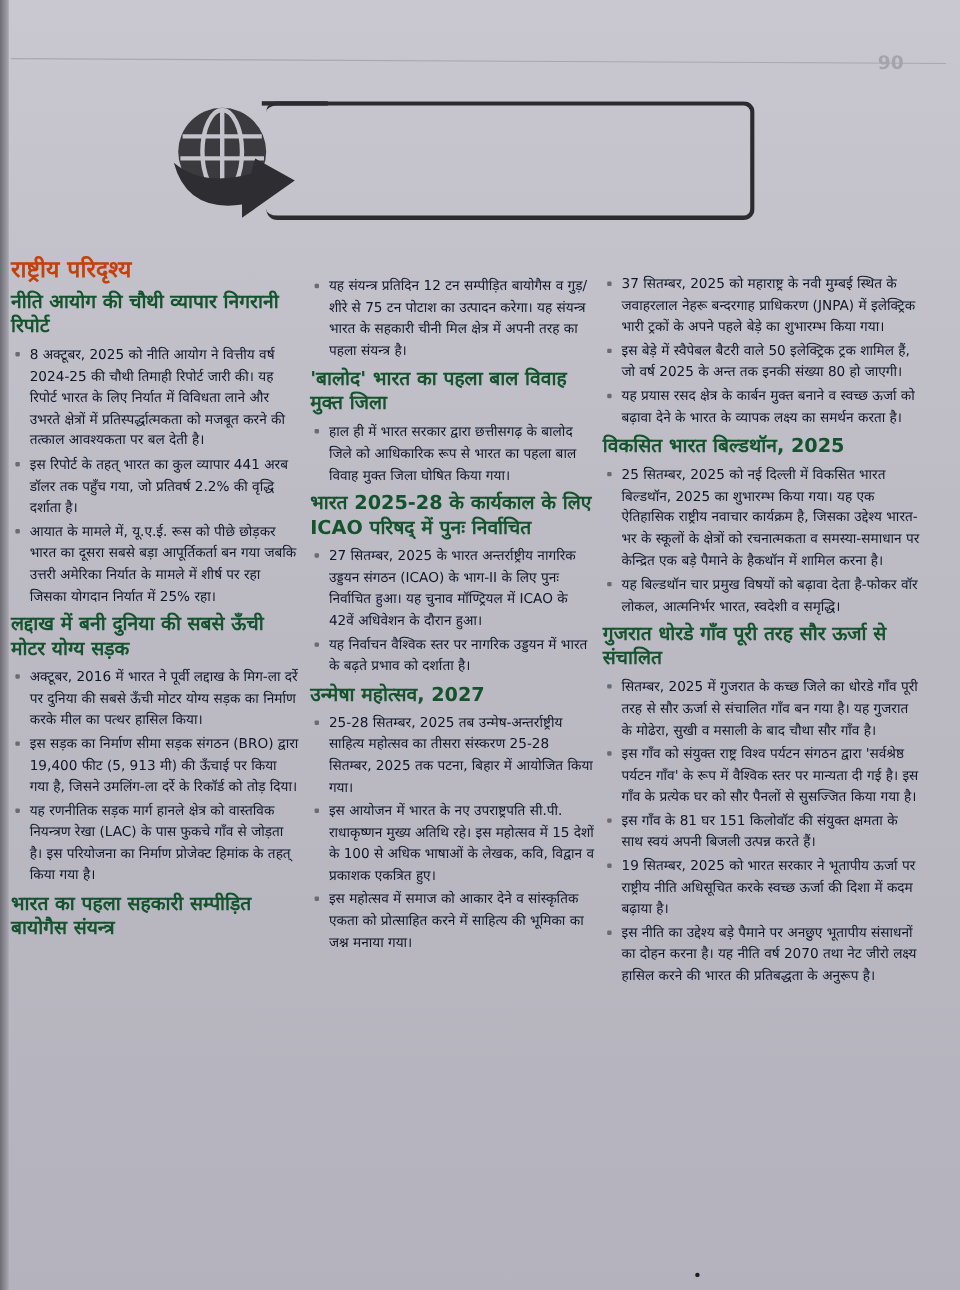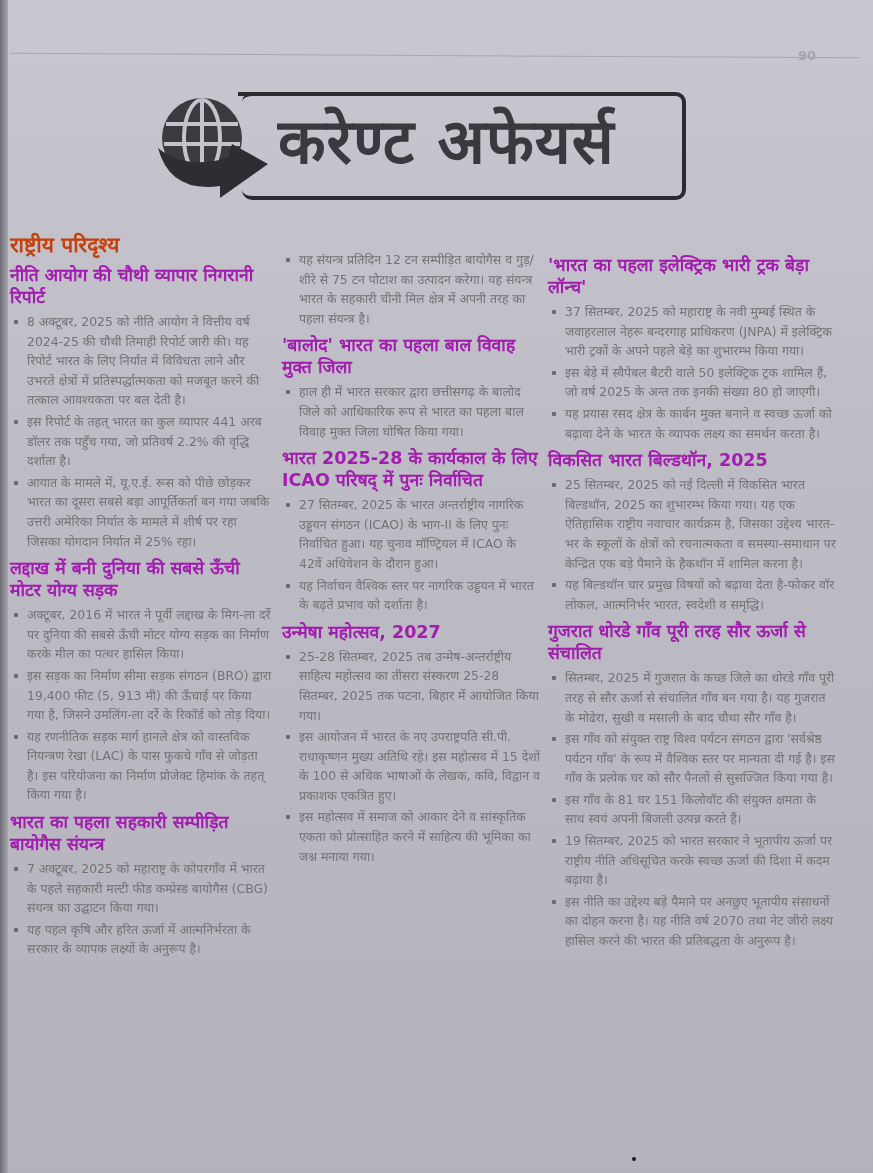--- a/index.html
+++ b/index.html
@@ -11,21 +11,21 @@
   }
   .spine {
     position: absolute; left: 0; top: 0; width: 8px; height: 1173px;
     background: linear-gradient(90deg, #6e6c74, #a9a7b0);
   }
   .ghost-rule {
     position: absolute; left: 10px; top: 55px; width: 850px; height: 1px;
     background: #a9a7b0; transform: rotate(0.3deg);
   }
   .ghost-pg {
-    position: absolute; left: 798px; top: 48px; font-size: 13px; color: #a5a3ad; font-weight: bold;
+    position: absolute; left: 798px; top: 48px; font-size: 17px; color: #a5a3ad; font-weight: bold;
   }
   
   .banner {
     position: absolute; left: 150px; top: 88px; width: 540px; height: 112px;
   }
   .banner-box {
     position: absolute; left: 92px; top: 4px; width: 440px; height: 100px;
     border: 4px solid #2c2c30; border-radius: 10px; border-left: none;
   }
   .banner-box::before {
@@ -41,26 +41,26 @@
   }
   
   .col { position: absolute; top: 232px; }
   .col1 { left: 10px; width: 262px; }
   .col2 { left: 282px; width: 258px; }
   .col3 { left: 548px; width: 290px; }
   .section-title {
     font-size: 21px; font-weight: bold; color: #c2410c; margin: 0 0 6px 0; line-height: 26px;
   }
   .h {
-    font-size: 17.5px; font-weight: bold; color: #a21caf; line-height: 22px; margin: 6px 0 4px 0;
+    font-size: 17.5px; font-weight: bold; color: #14532d; line-height: 22px; margin: 6px 0 4px 0;
   }
   ul.bullets { list-style: none; margin: 0; padding: 0; }
   ul.bullets li {
     position: relative; padding-left: 17px; font-size: 12.4px; line-height: 19.6px;
-    color: #737373; margin-bottom: 2px;
+    color: #0f172a; margin-bottom: 2px;
   }
   ul.bullets li::before {
     content: ""; position: absolute; left: 4px; top: 8px; width: 4px; height: 4px;
     background: #6a6a70; border-radius: 1px;
   }
   .dot {
     position: absolute; left: 632px; top: 1157px; width: 4px; height: 4px; border-radius: 50%; background:#1b1b1e;
   }
 </style>
 </head>
@@ -75,21 +75,20 @@
     <circle cx="52" cy="50" r="40" fill="#3b3b3f"></circle>
     <g stroke="#c4c2ca" stroke-width="4" fill="none">
       <ellipse cx="52" cy="50" rx="18" ry="38"></ellipse>
       <line x1="52" y1="12" x2="52" y2="88"></line>
       <line x1="16" y1="36" x2="88" y2="36"></line>
       <line x1="14" y1="56" x2="90" y2="56"></line>
     </g>
     <path d="M8 60 Q20 105 70 98 L70 110 L118 76 L82 56 L78 70 Q34 82 8 60 Z" fill="#2e2e32"></path>
   </svg>
   <div class="banner-box"></div>
-  <div class="banner-title">करेण्ट अफेयर्स</div>
 </div>
 
 <div class="col col1">
   <div class="section-title">राष्ट्रीय परिदृश्य</div>
 
   <div class="article">
     <div class="h">नीति आयोग की चौथी व्यापार निगरानी रिपोर्ट</div>
     <ul class="bullets">
       <li>8 अक्टूबर, 2025 को नीति आयोग ने वित्तीय वर्ष 2024-25 की चौथी तिमाही रिपोर्ट जारी की। यह रिपोर्ट भारत के लिए निर्यात में विविधता लाने और उभरते क्षेत्रों में प्रतिस्पर्द्धात्मकता को मजबूत करने की तत्काल आवश्यकता पर बल देती है।</li>
       <li>इस रिपोर्ट के तहत् भारत का कुल व्यापार 441 अरब डॉलर तक पहुँच गया, जो प्रतिवर्ष 2.2% की वृद्धि दर्शाता है।</li>
@@ -101,24 +100,20 @@
     <div class="h">लद्दाख में बनी दुनिया की सबसे ऊँची मोटर योग्य सड़क</div>
     <ul class="bullets">
       <li>अक्टूबर, 2016 में भारत ने पूर्वी लद्दाख के मिग-ला दर्रे पर दुनिया की सबसे ऊँची मोटर योग्य सड़क का निर्माण करके मील का पत्थर हासिल किया।</li>
       <li>इस सड़क का निर्माण सीमा सड़क संगठन (BRO) द्वारा 19,400 फीट (5, 913 मी) की ऊँचाई पर किया गया है, जिसने उमलिंग-ला दर्रे के रिकॉर्ड को तोड़ दिया।</li>
       <li>यह रणनीतिक सड़क मार्ग हानले क्षेत्र को वास्तविक नियन्त्रण रेखा (LAC) के पास फुकचे गाँव से जोड़ता है। इस परियोजना का निर्माण प्रोजेक्ट हिमांक के तहत् किया गया है।</li>
     </ul>
   </div>
 
   <div class="article">
     <div class="h">भारत का पहला सहकारी सम्पीड़ित बायोगैस संयन्त्र</div>
-    <ul class="bullets">
-      <li>7 अक्टूबर, 2025 को महाराष्ट्र के कोपरगाँव में भारत के पहले सहकारी मल्टी फीड कम्प्रेस्ड बायोगैस (CBG) संयन्त्र का उद्घाटन किया गया।</li>
-      <li>यह पहल कृषि और हरित ऊर्जा में आत्मनिर्भरता के सरकार के व्यापक लक्ष्यों के अनुरूप है।</li>
-    </ul>
   </div>
 </div>
 
 <div class="col col2" style="top:250px;">
   <div class="article">
     <ul class="bullets">
       <li>यह संयन्त्र प्रतिदिन 12 टन सम्पीड़ित बायोगैस व गुड़/शीरे से 75 टन पोटाश का उत्पादन करेगा। यह संयन्त्र भारत के सहकारी चीनी मिल क्षेत्र में अपनी तरह का पहला संयन्त्र है।</li>
     </ul>
   </div>
 
@@ -142,21 +137,20 @@
     <ul class="bullets">
       <li>25-28 सितम्बर, 2025 तब उन्मेष-अन्तर्राष्ट्रीय साहित्य महोत्सव का तीसरा संस्करण 25-28 सितम्बर, 2025 तक पटना, बिहार में आयोजित किया गया।</li>
       <li>इस आयोजन में भारत के नए उपराष्ट्रपति सी.पी. राधाकृष्णन मुख्य अतिथि रहे। इस महोत्सव में 15 देशों के 100 से अधिक भाषाओं के लेखक, कवि, विद्वान व प्रकाशक एकत्रित हुए।</li>
       <li>इस महोत्सव में समाज को आकार देने व सांस्कृतिक एकता को प्रोत्साहित करने में साहित्य की भूमिका का जश्न मनाया गया।</li>
     </ul>
   </div>
 </div>
 
 <div class="col col3" style="top:248px;">
   <div class="article">
-    <div class="h">'भारत का पहला इलेक्ट्रिक भारी ट्रक बेड़ा लॉन्च'</div>
     <ul class="bullets">
       <li>37 सितम्बर, 2025 को महाराष्ट्र के नवी मुम्बई स्थित के जवाहरलाल नेहरू बन्दरगाह प्राधिकरण (JNPA) में इलेक्ट्रिक भारी ट्रकों के अपने पहले बेड़े का शुभारम्भ किया गया।</li>
       <li>इस बेड़े में स्वैपेबल बैटरी वाले 50 इलेक्ट्रिक ट्रक शामिल हैं, जो वर्ष 2025 के अन्त तक इनकी संख्या 80 हो जाएगी।</li>
       <li>यह प्रयास रसद क्षेत्र के कार्बन मुक्त बनाने व स्वच्छ ऊर्जा को बढ़ावा देने के भारत के व्यापक लक्ष्य का समर्थन करता है।</li>
     </ul>
   </div>
 
   <div class="article">
     <div class="h">विकसित भारत बिल्डथॉन, 2025</div>
     <ul class="bullets">

